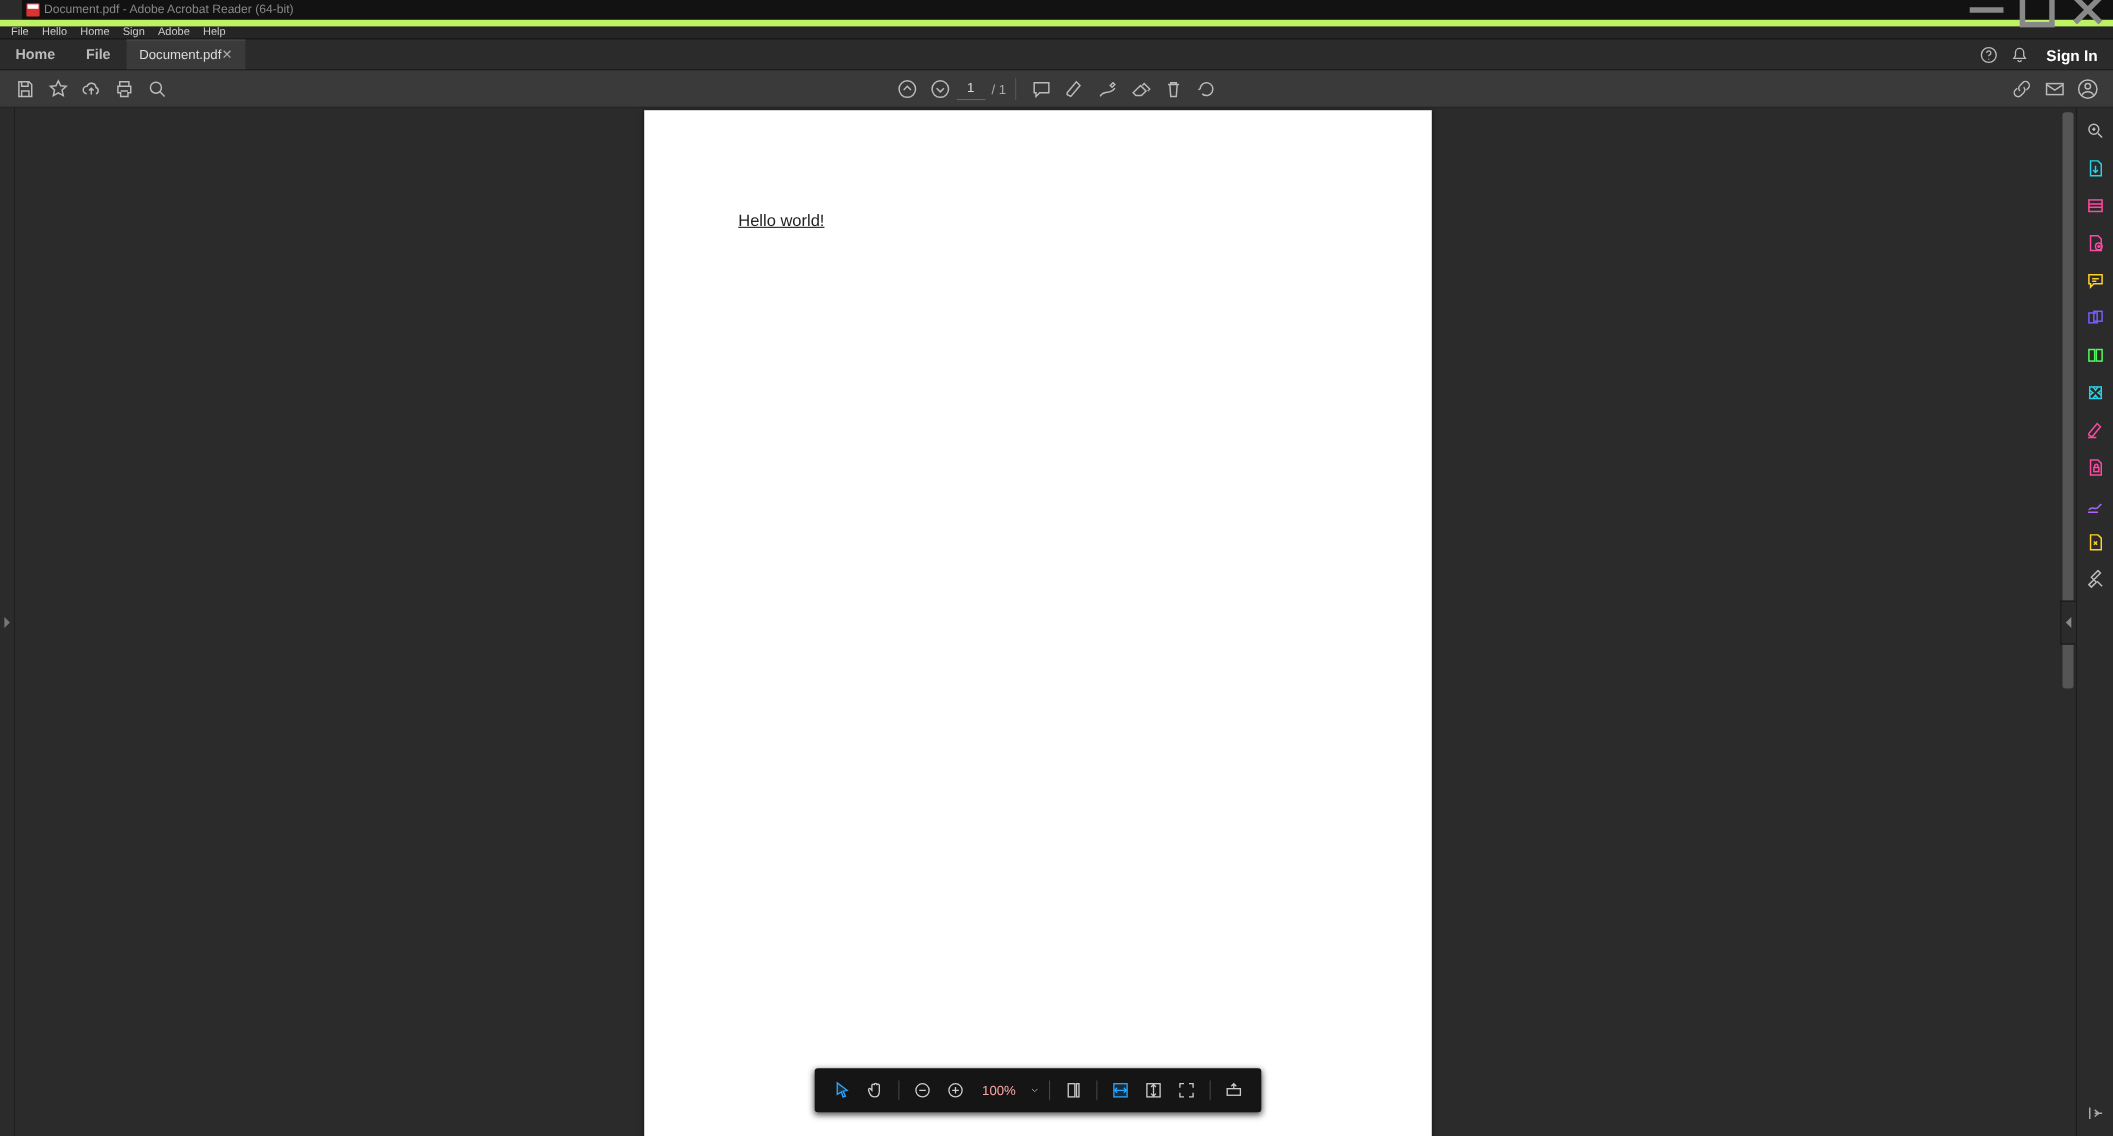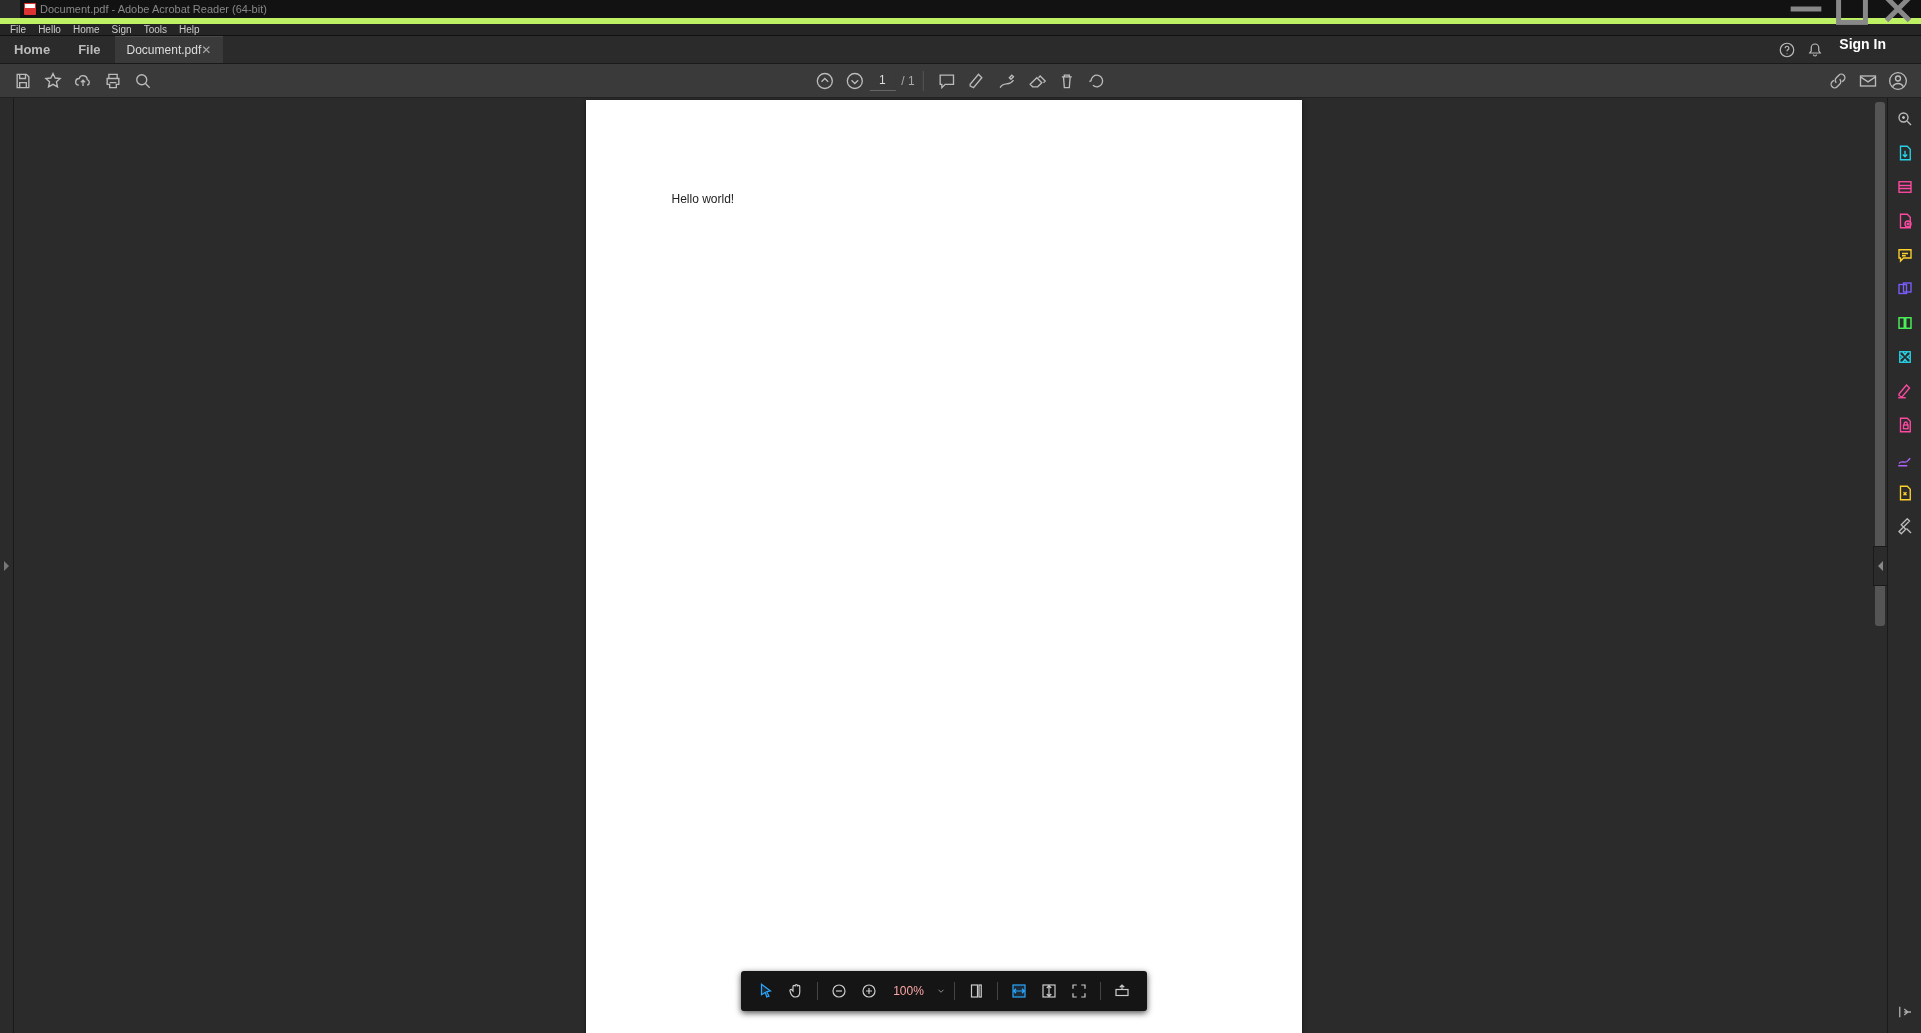--- a/index.html
+++ b/index.html
@@ -51,21 +51,21 @@
   }
   .hometools {
     display:flex; align-items:center; padding:0 14px; color:#bbb; font-size:13px;font-weight:bold;
   }
   .filetab {
     display:flex; align-items:center; padding:0 12px;
     background:#3a3a3a; color:#ddd; font-size:12px; border-top:1px solid #4a4a4a;
   }
   .filetab .x { font-size:12px; color:#aaa; }
 
-  .tabbar-right{margin-left:auto;display:flex;align-items:flex-start;padding-right:25px;}
+  .tabbar-right{margin-left:auto;display:flex;align-items:center;padding-right:4px;}
   .tabbar-right .signin{font-size:14px;font-weight:600;color:#fff;padding:0 10px;}
   .tbicon{width:28px;height:28px;display:flex;align-items:center;justify-content:center;color:#bbb;}
   .tbicon svg{width:18px;height:18px;fill:none;stroke:#bbb;stroke-width:1.6;}
 
   
   .toolbar2 {
     height: 34px; background:#3a3a3a; display:flex; align-items:center;
     padding:0 8px; border-bottom:1px solid #222;
   }
   .toolbar2 .tool, .tool {
@@ -84,21 +84,21 @@
   .workspace{
     position:absolute; top:98px; bottom:0; left:0; right:0; display:flex;
   }
   .leftexpander{
     width:14px;background:#2b2b2b;display:flex;align-items:center;justify-content:center;border-right:1px solid #1a1a1a;
   }
   .leftexpander .tri{width:0;height:0;border-left:5px solid #777;border-top:5px solid transparent;border-bottom:5px solid transparent;}
 
   .docarea{flex:1;background:#2b2b2b;display:flex;justify-content:center;overflow:auto;position:relative;}
   .page{ width:716px; height:1010px; background:#fff; margin-top:2px; box-shadow:0 1px 4px rgba(0,0,0,.6); color:#111; }
-  .page-content{ padding:92px 86px; font-size:12px; font-family:Arial, sans-serif; color:#222;}
+  .page-content{ padding:92px 86px; font-size:15px; font-family:Arial, sans-serif; color:#222;text-decoration:underline;}
 
   .scrolltrack{ width:14px; background:#2b2b2b; position:relative;}
   .scrolltrack .thumb{ position:absolute; left:2px; right:2px; top:4px; height:56%; background:#555; border-radius:3px;}
 
   
   .rightstrip{
     width:34px; background:#2b2b2b; border-left:1px solid #1a1a1a; display:flex; flex-direction:column; align-items:center; padding-top:6px;
   }
   .ricon{width:28px;height:30px;display:flex;align-items:center;justify-content:center;margin-bottom:4px;}
   .ricon svg{width:18px;height:18px;fill:none;stroke-width:1.8;}
@@ -142,21 +142,21 @@
         </svg>
     </div>
   </div>
 </div>
 
 <div class="menubar">
   <span>File</span>
   <span>Hello</span>
   <span>Home</span>
   <span>Sign</span>
-  <span>Tools</span>
+  <span>Adobe</span>
   <span>Help</span>
 </div>
 
 <div class="tabbar">
   <div class="hometools">Home</div>
   <div class="hometools">File</div>
   <div class="filetab">
     <span>Document.pdf</span>
     <span class="x">✕</span>
   </div>

